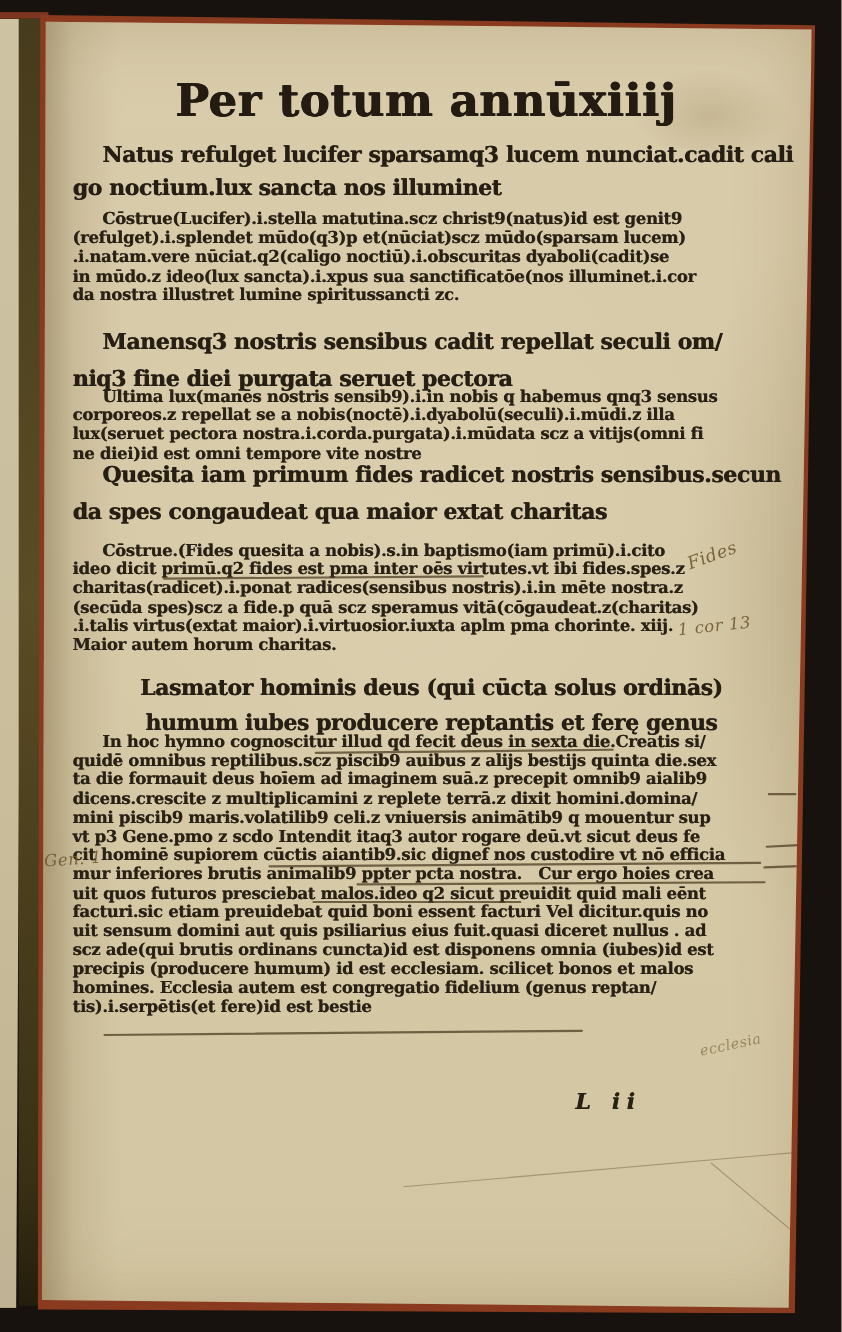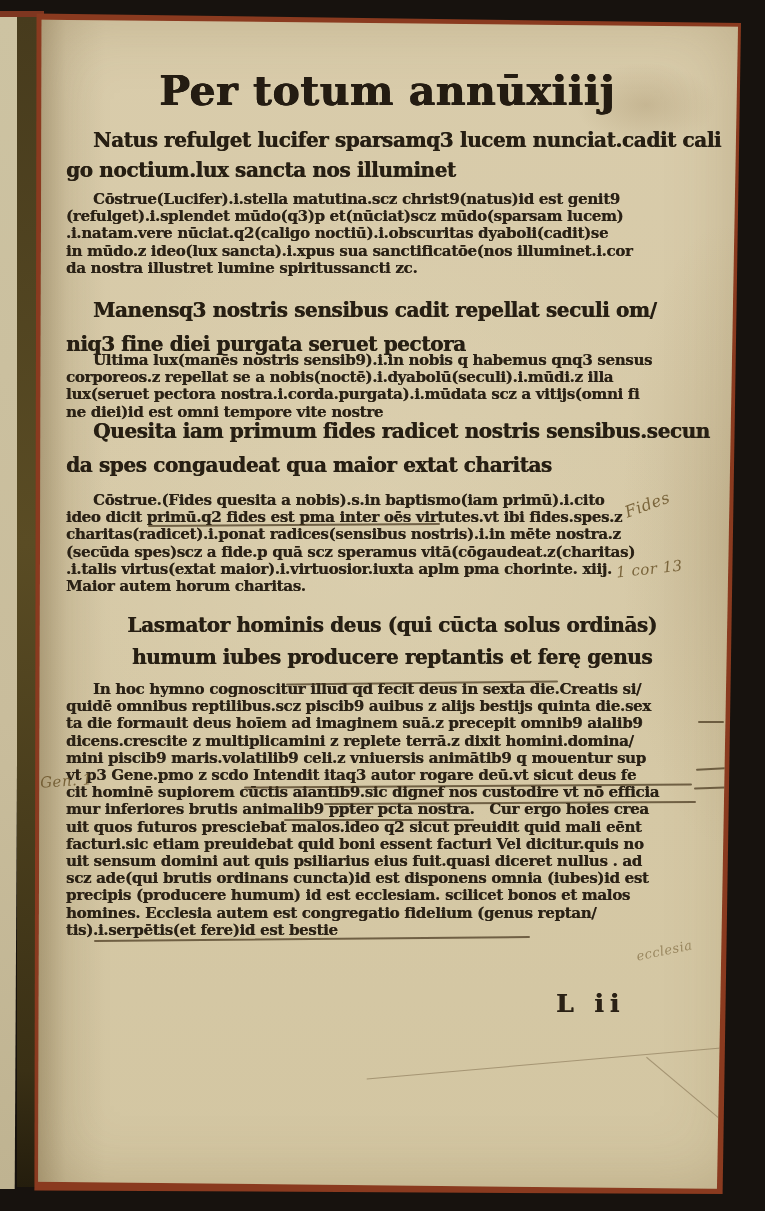--- a/index.html
+++ b/index.html
@@ -35,23 +35,23 @@
      text-shadow:0.3px 0 rgba(42,33,21,0.75);}
   .ln{white-space:pre;}
   .ind .ln:first-child{padding-left:27px;}
   .s1h{top:110px;line-height:30px;}
   .s1b{top:176px;}
   .s2h{top:278px;line-height:34px;}
   .s2b{top:337px;}
   .s3h{top:399px;line-height:34px;}
   .s3b{top:477px;}
   .s4h{top:594px;line-height:32px;text-align:center;}
-  .s4b{top:651px;margin-top:15px;}
-  .sig{position:absolute;left:520px;top:974px;font-size:25px;font-weight:bold;
-       color:#2a2115;letter-spacing:6px;text-shadow:0.4px 0 #2a2115;}
+  .s4b{top:651px;}
+  .sig{position:absolute;left:487px;top:974px;font-size:20px;font-weight:bold;
+       color:#2a2115;letter-spacing:6px;text-shadow:0.4px 0 #2a2115;font-style:italic;}
   
   .note{position:absolute;font-style:italic;color:rgba(112,90,48,0.9);
         font-size:15px;letter-spacing:0.5px;}
   .note-gen{left:4px;top:757px;transform:rotate(-4deg);}
   .note-fides{left:588px;top:480px;transform:rotate(-20deg);font-size:16px;}
   .note-cor{left:580px;top:545px;transform:rotate(-6deg);}
   .note-eccl{left:600px;top:928px;transform:rotate(-12deg);font-size:13px;opacity:0.65;}
   
   .stroke{position:absolute;height:2px;background:rgba(72,56,30,0.72);border-radius:2px;}
   .u1{left:112px;top:509px;width:292px;transform:rotate(-0.4deg);}

